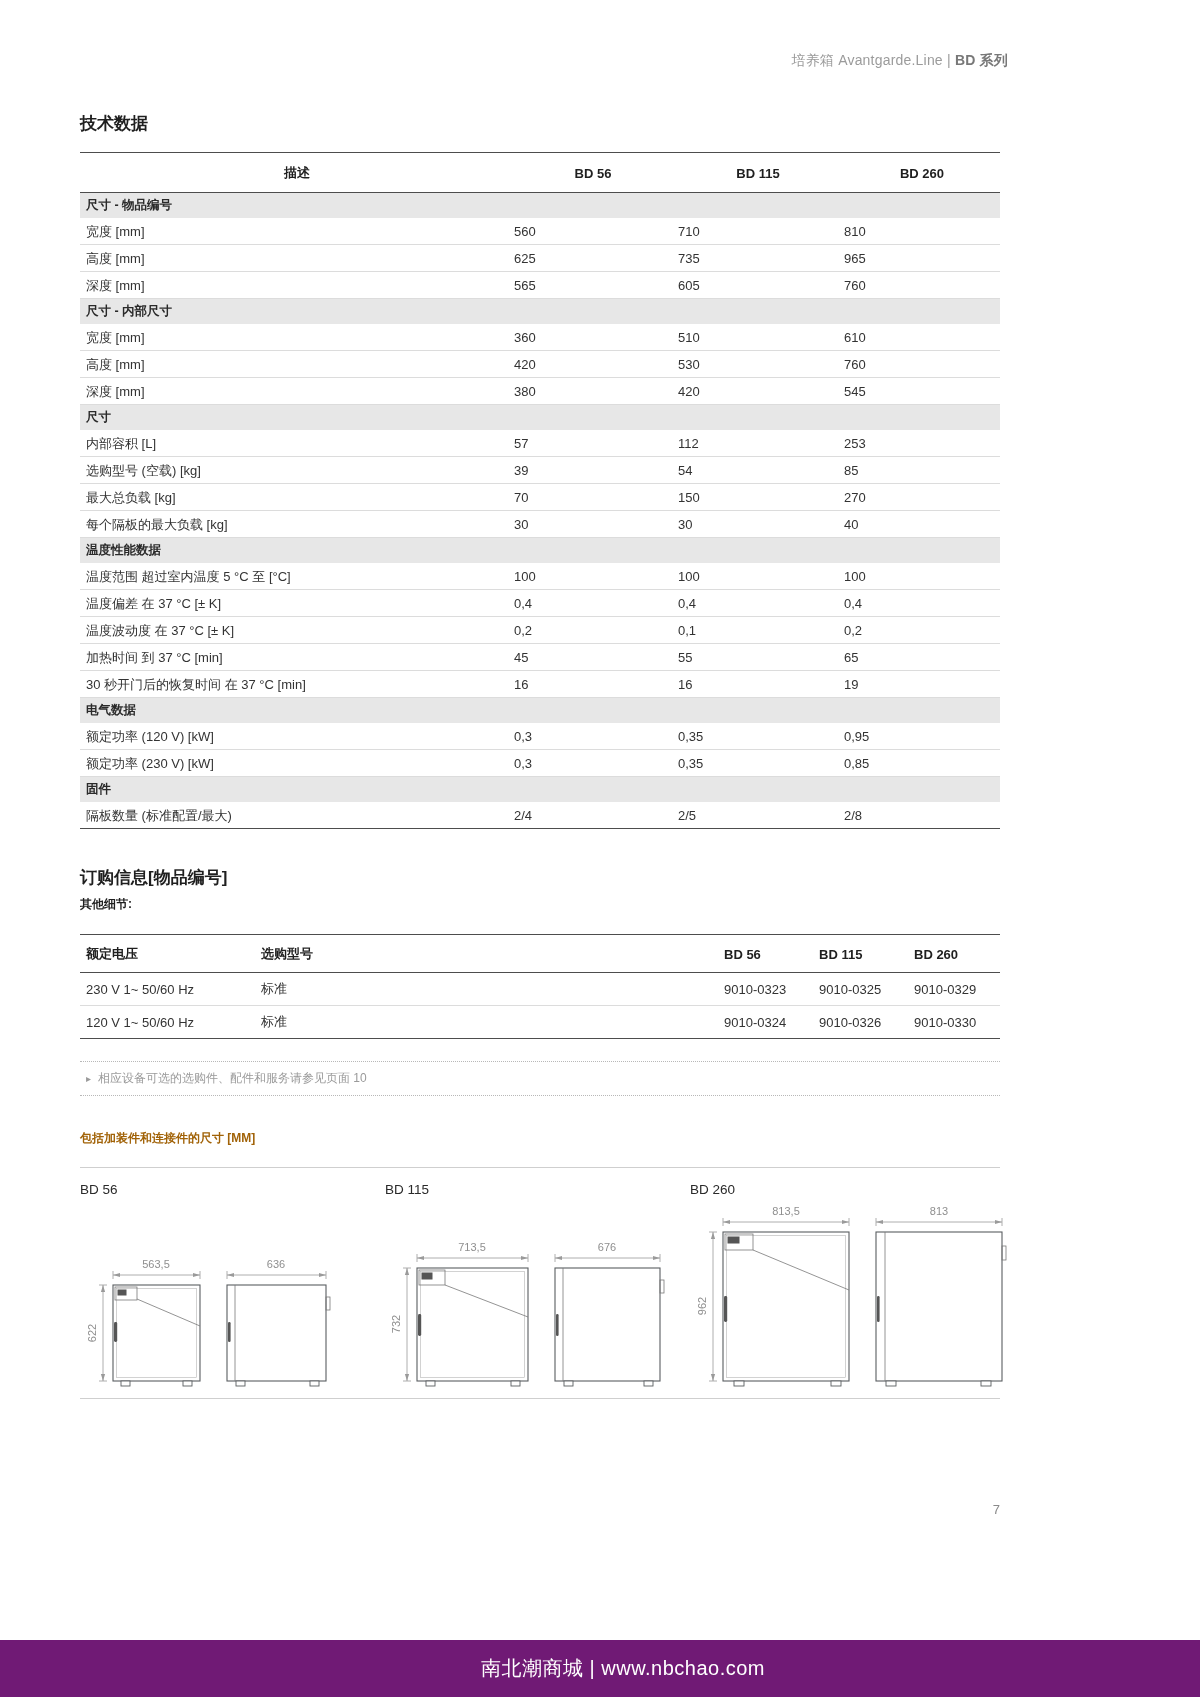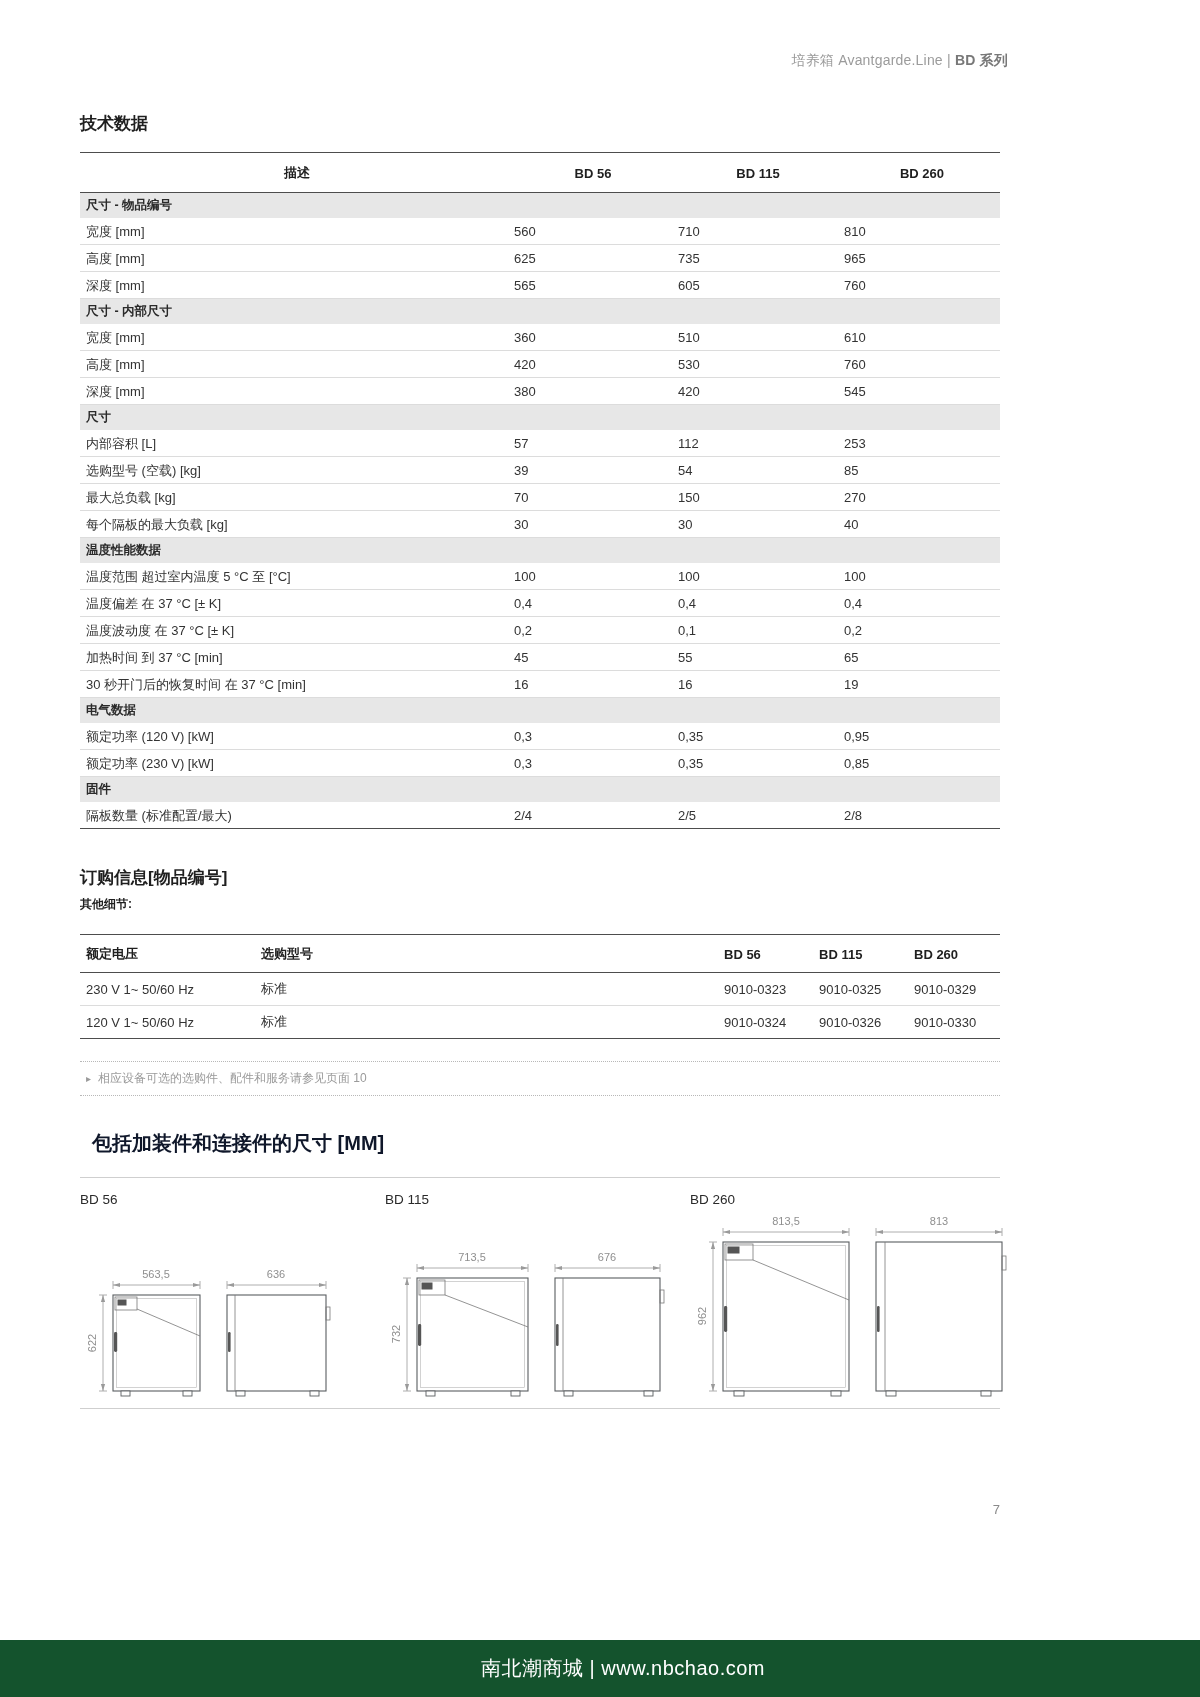--- a/index.html
+++ b/index.html
@@ -42,21 +42,21 @@
   .order-table td { font-size:13px; color:#333; padding:7px 0 7px 6px; }
   .order-table tbody tr + tr td { border-top:1px solid #dcdcdc; }
   .note {
     margin-top:22px; border-top:1px dotted #b8b8b8; border-bottom:1px dotted #b8b8b8;
     padding:8px 6px; font-size:12px; color:#9a9a9a;
   }
   .note .arrow { margin-right:7px; font-size:10px; color:#9a9a9a; }
 
   
   #dims { top:1130px; }
-  #dims h2 { font-size:20px; color:#0f172a;margin-left:12px; }
+  #dims h2 { font-size:12px; color:#a16207; }
   .rule { border-top:1px solid #cfcfcf; }
   .rule.after-title { margin-top:20px; }
   .model-labels { position:relative; height:18px; margin-top:14px; font-size:13.5px; color:#2a2a2a; }
   .model-labels span { position:absolute; top:0; }
   .ml-0 { left:0; } .ml-1 { left:305px; } .ml-2 { left:610px; }
   .diagrams { position:relative; height:198px; }
   .dia-group { position:absolute; bottom:6px; display:flex; align-items:flex-end; gap:14px; }
   .dg-0 { left:6px;text-align:center; } .dg-1 { left:310px; } .dg-2 { left:616px; }
 
   .dia { display:block; }
@@ -66,21 +66,21 @@
   .dia .dimarrow { fill:#9a9a9a; }
   .dia .dimtext { fill:#8f8f8f; font-size:11px; font-family:"Liberation Sans","DejaVu Sans",sans-serif; }
   .dia .detail { stroke:#787878; stroke-width:0.8; fill:none; }
   .dia .darkfill { fill:#555555; }
   .dia .foot { fill:#ffffff; stroke:#5a5e61; stroke-width:0.9; }
 
   
   .page-number { position:absolute; top:1502px; left:80px; width:920px; text-align:right; font-size:13px; color:#8a8a8a; }
   .footer {
     position:absolute; left:0; bottom:0; width:1200px; height:57px;
-    background:#14532d; display:flex; align-items:center; justify-content:center;padding-left:46px;
+    background:#701a75; display:flex; align-items:center; justify-content:center;padding-left:46px;
   }
   .footer span { color:#ffffff; font-size:20px; letter-spacing:0.5px; }
 </style>
 </head>
 <body>
 
 <div class="page">
 
   <div class="doc-header">
     <span>培养箱 Avantgarde.Line | </span><span class="series">BD 系列</span>

